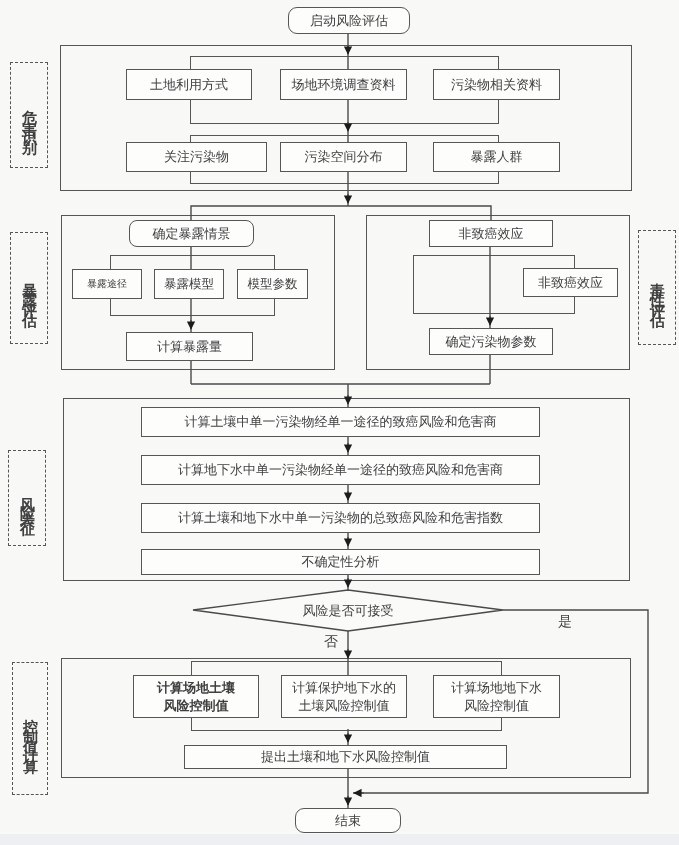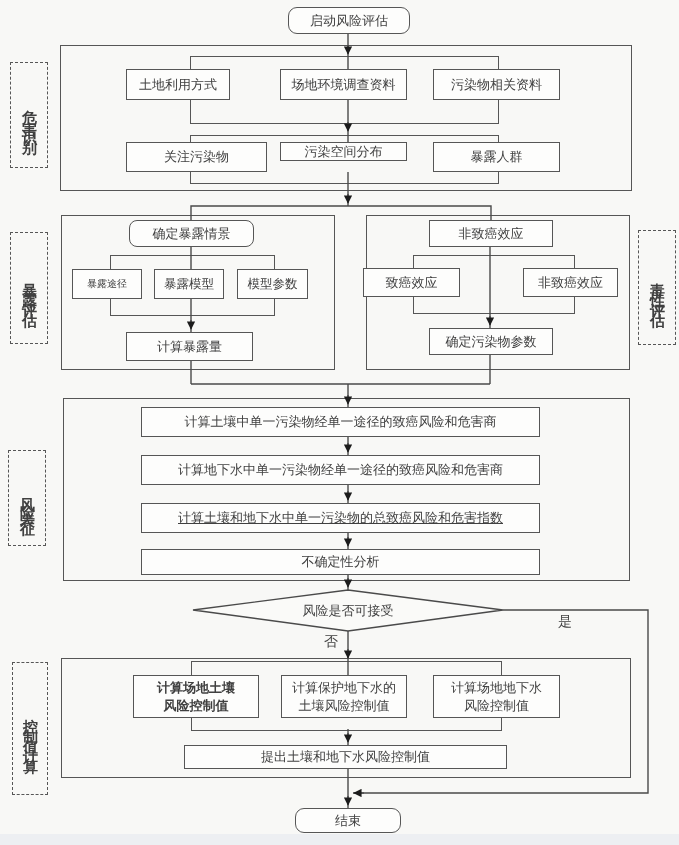--- a/index.html
+++ b/index.html
@@ -93,54 +93,53 @@
     </g>
   </svg>
 
   <div class="box rounded" style="left:288px;top:7px;width:122px;height:27px;">启动风险评估</div>
   <div class="box rounded" style="left:295px;top:808px;width:106px;height:25px;">结束</div>
 
   <div class="panel" style="left:60px;top:45px;width:570px;height:144px;"></div>
   <div class="dashedlabel" style="left:10px;top:62px;width:38px;height:106px;">危害识别</div>
 
   <div class="group" style="left:190px;top:56px;width:307px;height:66px;"></div>
-  <div class="box" style="left:126px;top:69px;width:104px;height:31px;text-align:center;">土地利用方式</div>
+  <div class="box" style="left:126px;top:69px;width:126px;height:31px;text-align:center;">土地利用方式</div>
   <div class="box" style="left:280px;top:69px;width:127px;height:31px;">场地环境调查资料</div>
   <div class="box" style="left:433px;top:69px;width:127px;height:31px;">污染物相关资料</div>
 
   <div class="group" style="left:190px;top:135px;width:307px;height:47px;"></div>
   <div class="box" style="left:126px;top:142px;width:141px;height:30px;">关注污染物</div>
-  <div class="box" style="left:280px;top:142px;width:127px;height:19px;">污染空间分布</div>
+  <div class="box" style="left:280px;top:142px;width:127px;height:30px;">污染空间分布</div>
   <div class="box" style="left:433px;top:142px;width:127px;height:30px;">暴露人群</div>
 
   <div class="panel" style="left:61px;top:215px;width:272px;height:153px;"></div>
   <div class="dashedlabel" style="left:10px;top:232px;width:38px;height:112px;">暴露评估</div>
 
   <div class="box" style="left:129px;top:220px;width:125px;height:27px;border-radius:8px;">确定暴露情景</div>
   <div class="group" style="left:110px;top:255px;width:163px;height:59px;"></div>
   <div class="box" style="left:72px;top:269px;width:70px;height:30px;font-size:10px;">暴露途径</div>
   <div class="box" style="left:154px;top:269px;width:70px;height:30px;font-size:12.5px;">暴露模型</div>
   <div class="box" style="left:237px;top:269px;width:71px;height:30px;font-size:12.5px;">模型参数</div>
   <div class="box" style="left:126px;top:332px;width:127px;height:29px;">计算暴露量</div>
 
   <div class="panel" style="left:366px;top:215px;width:262px;height:153px;"></div>
   <div class="dashedlabel" style="left:638px;top:230px;width:38px;height:115px;">毒性评估</div>
 
   <div class="box" style="left:429px;top:220px;width:124px;height:27px;">非致癌效应</div>
   <div class="group" style="left:413px;top:255px;width:160px;height:57px;"></div>
-  <div class="box" style="left:363px;top:268px;width:97px;height:29px;">致癌效应</div>
   <div class="box" style="left:523px;top:268px;width:95px;height:29px;">非致癌效应</div>
   <div class="box" style="left:429px;top:328px;width:124px;height:27px;">确定污染物参数</div>
 
   <div class="panel" style="left:63px;top:398px;width:565px;height:181px;"></div>
   <div class="dashedlabel" style="left:8px;top:450px;width:38px;height:96px;letter-spacing:8px;">风险表征</div>
 
   <div class="box" style="left:141px;top:407px;width:399px;height:30px;">计算土壤中单一污染物经单一途径的致癌风险和危害商</div>
   <div class="box" style="left:141px;top:455px;width:399px;height:30px;">计算地下水中单一污染物经单一途径的致癌风险和危害商</div>
-  <div class="box" style="left:141px;top:503px;width:399px;height:30px;text-decoration:underline;">计算土壤和地下水中单一污染物的总致癌风险和危害指数</div>
+  <div class="box" style="left:141px;top:503px;width:399px;height:30px;">计算土壤和地下水中单一污染物的总致癌风险和危害指数</div>
   <div class="box" style="left:141px;top:549px;width:399px;height:26px;">不确定性分析</div>
 
   <div class="diamond-label" style="left:268px;top:598px;width:160px;height:26px;">风险是否可接受</div>
   <div class="floatlabel" style="left:324px;top:633px;">否</div>
   <div class="floatlabel" style="left:558px;top:613px;">是</div>
 
   <div class="panel" style="left:61px;top:658px;width:568px;height:118px;"></div>
   <div class="dashedlabel" style="left:12px;top:662px;width:36px;height:133px;">控制值计算</div>
 
   <div class="group" style="left:191px;top:661px;width:309px;height:68px;"></div>

